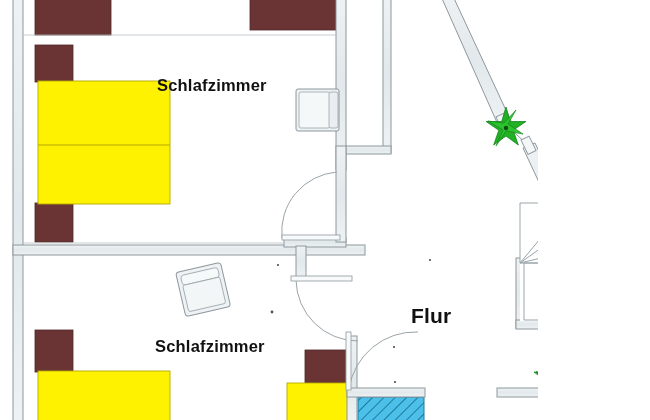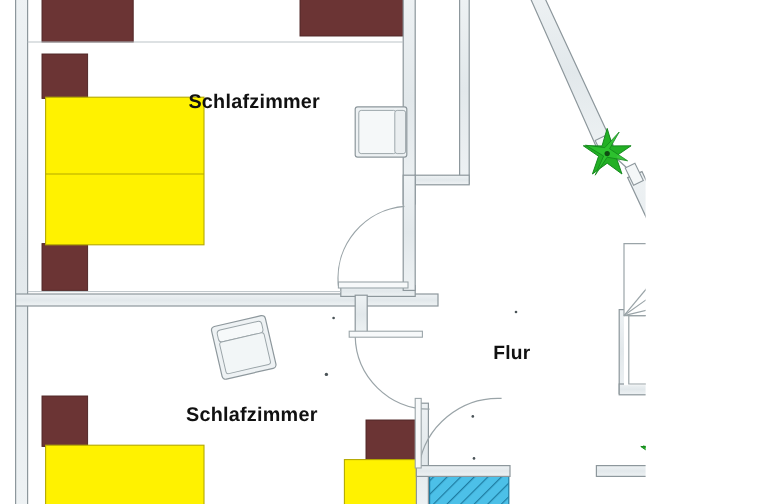--- a/index.html
+++ b/index.html
@@ -25,21 +25,21 @@
   .room-label {
     position: absolute;
     font-family: "Liberation Sans", sans-serif;
     font-weight: bold;
     color: #111111;
     white-space: nowrap;
     letter-spacing: 0.2px;
   }
   .lbl-bed1 { left: 157px; top: 76px;  font-size: 16.5px; }
   .lbl-bed2 { left: 155px; top: 337px; font-size: 16.5px; }
-  .lbl-flur { left: 411px; top: 286px; font-size: 16px; }
+  .lbl-flur { left: 411px; top: 304px; font-size: 21px; }
 </style>
 </head>
 <body>
 
 <div id="plan">
 
   <svg viewBox="0 0 650 420" xmlns="http://www.w3.org/2000/svg">
 
     <defs>
 

